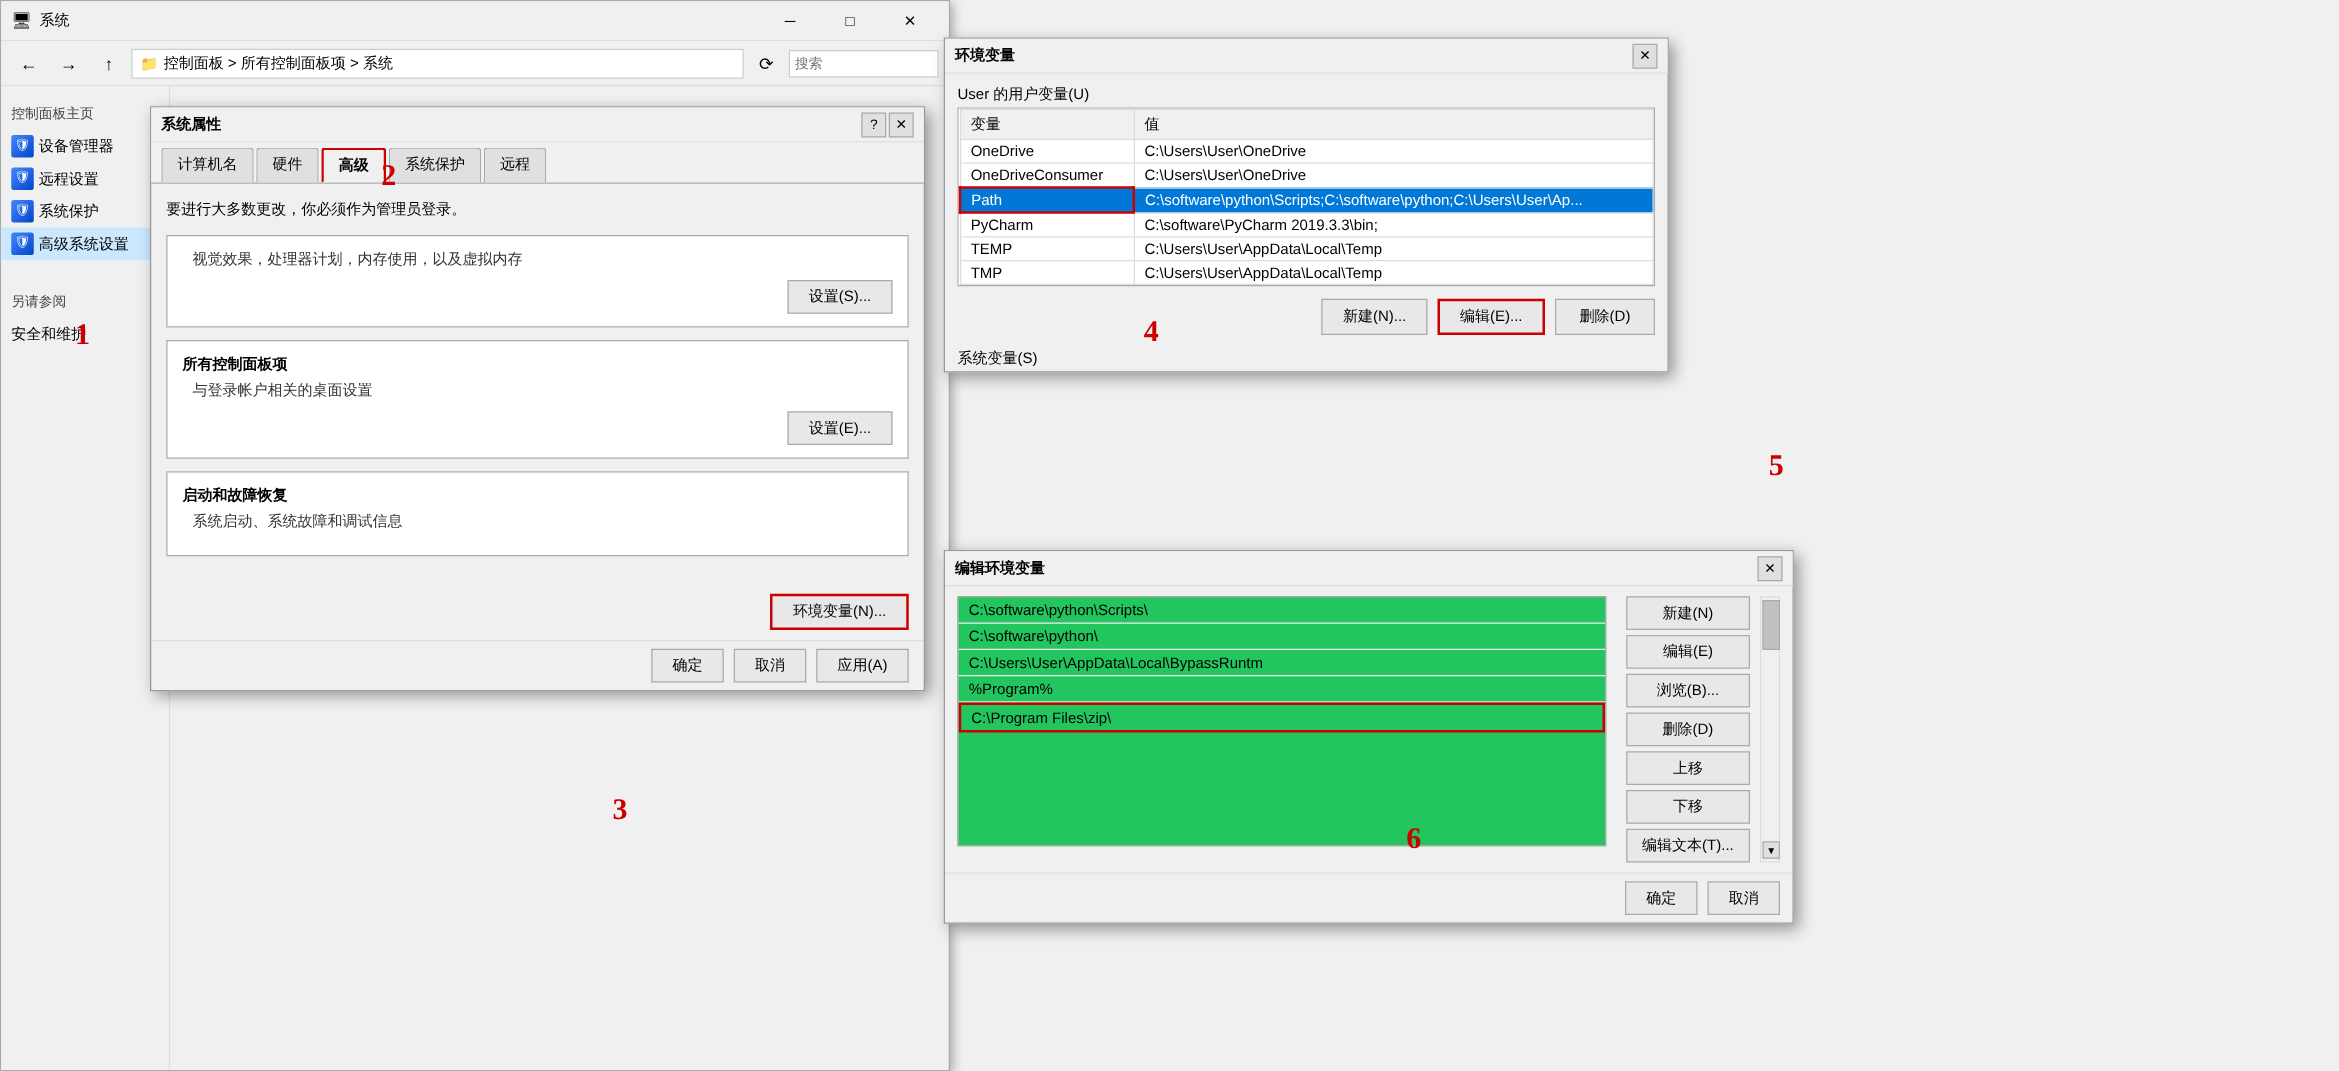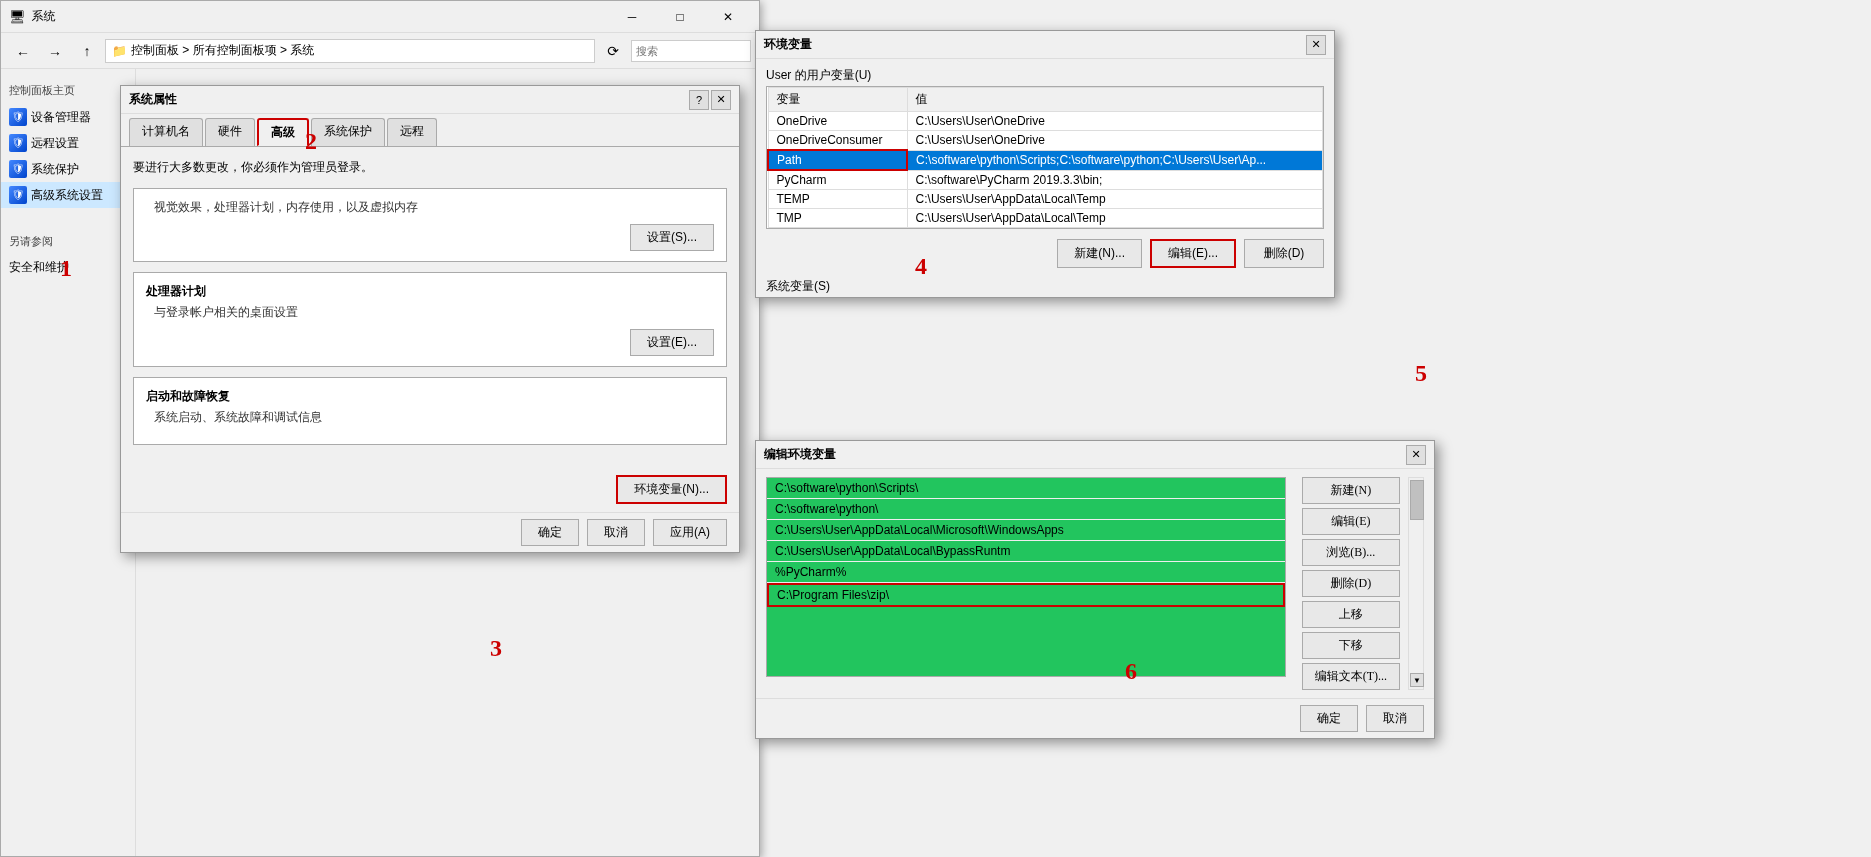--- a/index.html
+++ b/index.html
@@ -328,21 +328,21 @@
       gap: 4px;
       padding-left: 8px;
     }
 
     .edit-btn-side {
       padding: 4px 12px;
       border: 1px solid #aaa;
       background: #e8e8e8;
       cursor: pointer;
       font-size: 12px;
-      font-family: Liberation Serif, serif;
+      font-family: Liberation Sans, sans-serif;
       min-width: 80px;
       text-align: center;
     }
 
     .edit-content {
       display: flex;
       gap: 8px;
     }
 
     .scrollbar-track {
@@ -452,21 +452,21 @@
     <p style="font-size:12px;margin-bottom:12px;">要进行大多数更改，你必须作为管理员登录。</p>
 
     <div class="section-box">
       <div class="section-desc">视觉效果，处理器计划，内存使用，以及虚拟内存</div>
       <div style="text-align:right;margin-top:8px;">
         <button class="btn">设置(S)...</button>
       </div>
     </div>
 
     <div class="section-box">
-      <div class="section-title">处理器计划</div>
+      <div class="section-title">所有控制面板项</div>
       <div class="section-desc">与登录帐户相关的桌面设置</div>
       <div style="text-align:right;margin-top:8px;">
         <button class="btn">设置(E)...</button>
       </div>
     </div>
 
     <div class="section-box">
       <div class="section-title">启动和故障恢复</div>
       <div class="section-desc">系统启动、系统故障和调试信息</div>
     </div>
@@ -546,23 +546,22 @@
       <button class="dialog-close-btn">✕</button>
     </div>
   </div>
 
   <div class="edit-dialog-body">
     <div class="edit-content">
       <div style="flex:1;">
         <div class="edit-list">
           <div class="edit-list-item">C:\software\python\Scripts\</div>
           <div class="edit-list-item">C:\software\python\</div>
-          <div class="edit-list-item">C:\Users\User\AppData\Local\Microsoft\WindowsApps</div>
           <div class="edit-list-item">C:\Users\User\AppData\Local\BypassRuntm</div>
-          <div class="edit-list-item">%PyCharm%</div>
+          <div class="edit-list-item">%Program%</div>
           <div class="edit-list-item highlighted" style="border:2px solid #cc0000;">C:\Program Files\zip\</div>
         </div>
       </div>
 
       <div class="edit-buttons">
         <button class="edit-btn-side">新建(N)</button>
         <button class="edit-btn-side">编辑(E)</button>
         <button class="edit-btn-side">浏览(B)...</button>
         <button class="edit-btn-side">删除(D)</button>
         <button class="edit-btn-side">上移</button>

